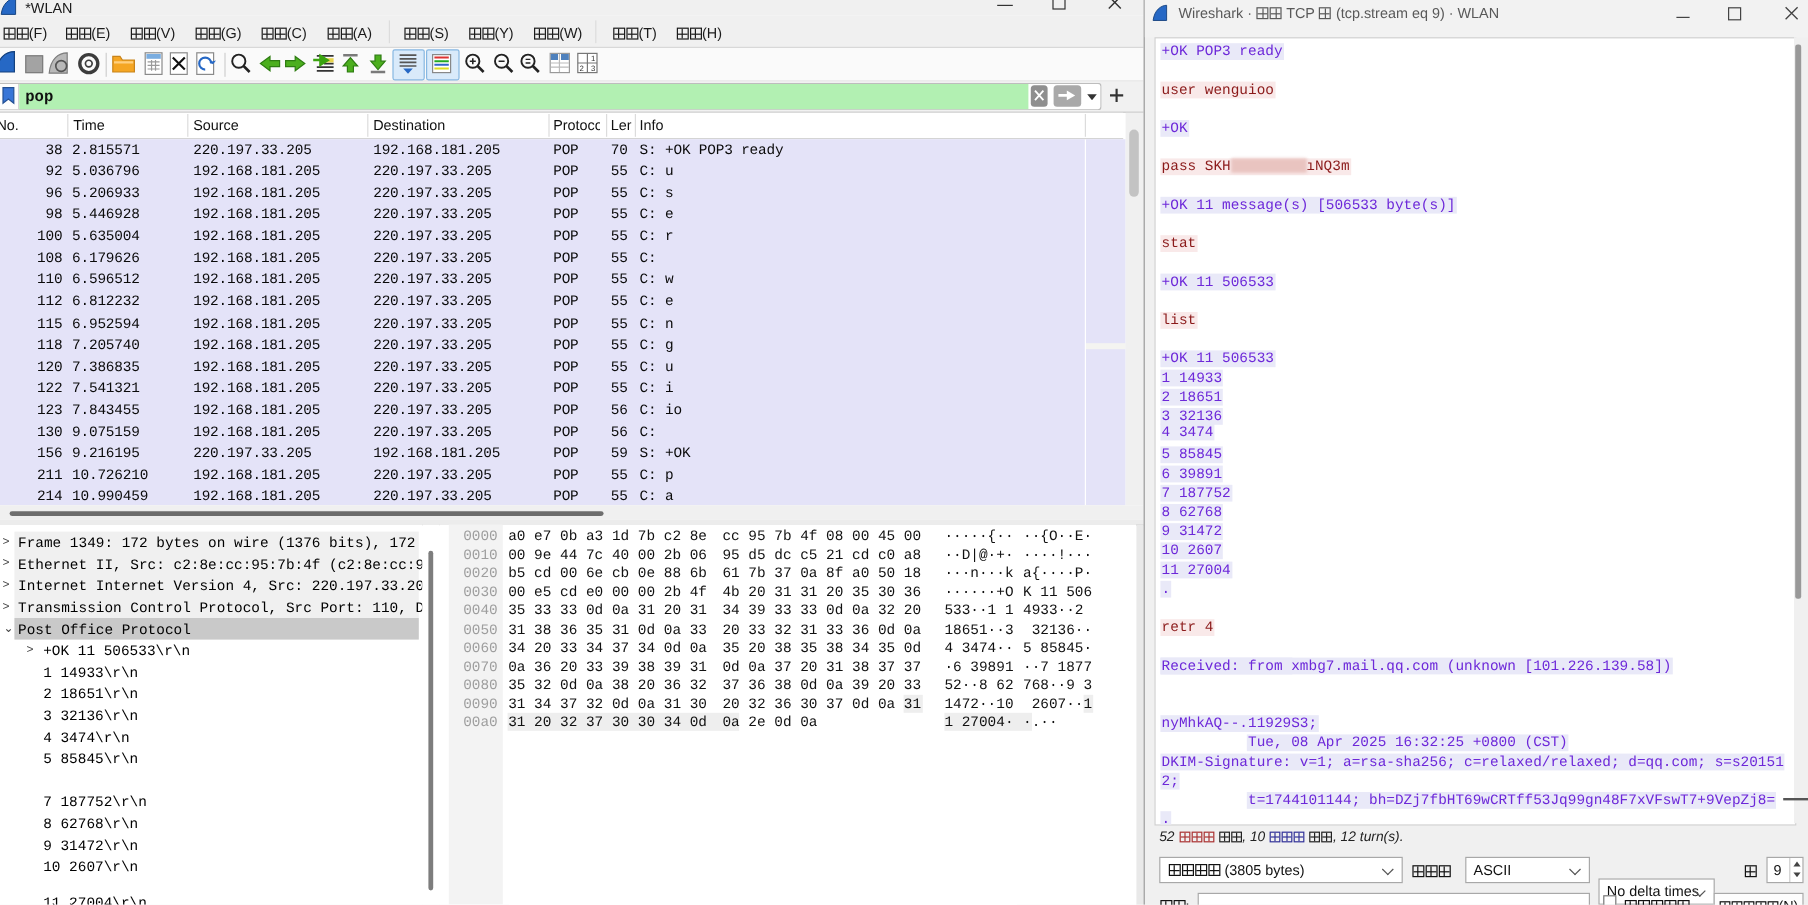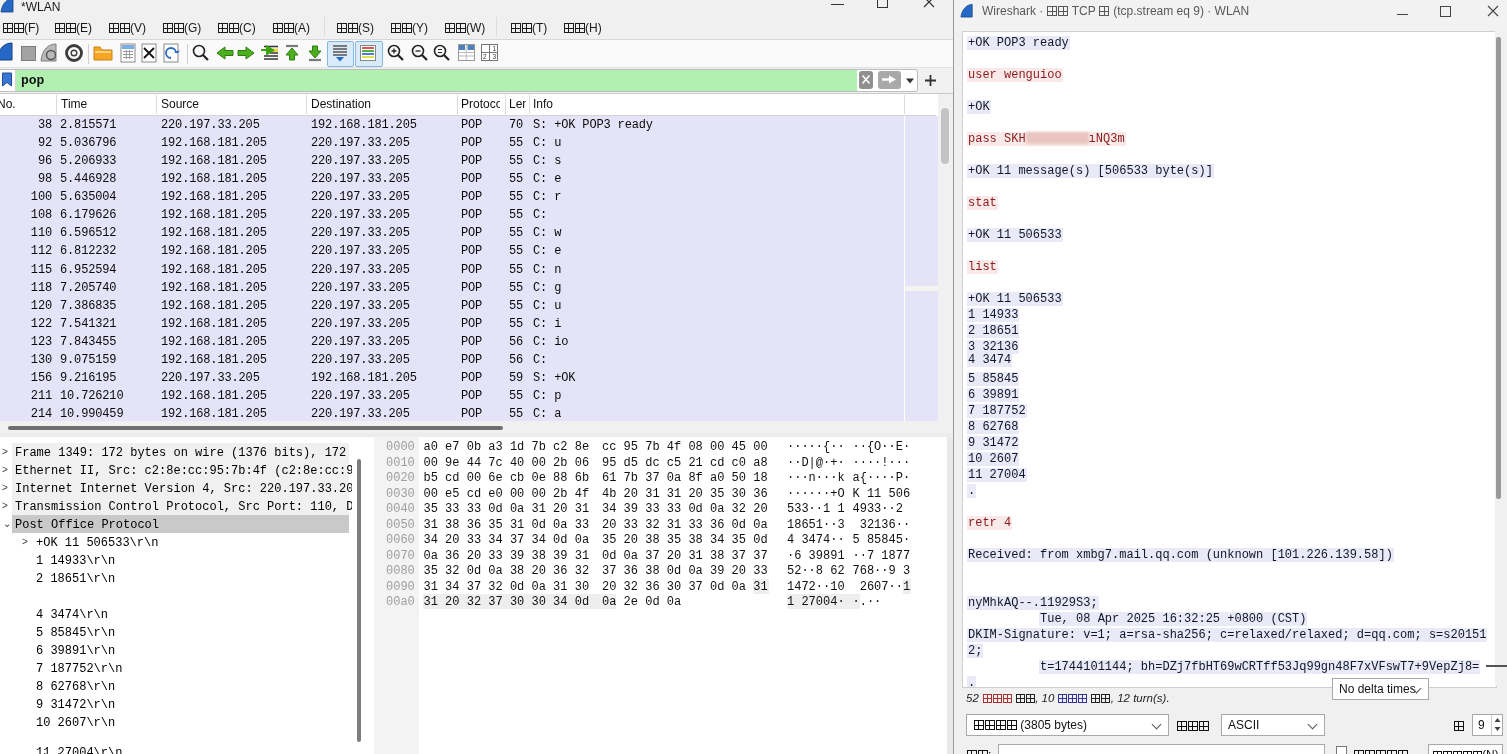--- a/index.html
+++ b/index.html
@@ -46,21 +46,21 @@
 .hrow b{font-weight:normal;position:absolute;top:1px}
 .off{left:20px;color:#9e9e9e}
 .hg1{left:57.5px}.hg2{left:236px}.ha1{left:421px}.ha2{left:486.5px}
 .hl{position:absolute;background:#eee;height:15px;top:0}
 #redge{left:947px;top:437px;width:6px;height:317px;background:#e9e9e9}
 
 #dlg{left:953px;top:0;width:554px;height:754px;background:#f0f0f0;border-left:1px solid #9a9a9a}
 #dtitle{left:954px;top:0;width:553px;height:31px;background:#f2f2f2}
 #stream{left:962px;top:31px;width:533px;height:655px;background:#fff;border:1px solid #cfcfcf;overflow:hidden}
 .sline{position:absolute;left:4px;height:16px;font-family:"Liberation Mono",monospace;font-size:12px;white-space:pre}
-.sv{color:#0f172a}.sv b{font-weight:normal;background:#e9e9f8;padding:0 1px}
+.sv{color:#6d28d9}.sv b{font-weight:normal;background:#e9e9f8;padding:0 1px}
 .cl{color:#8b1a1a}.cl b{font-weight:normal;background:#f9e9e9;padding:0 1px}
 #dsb{left:1495px;top:31px;width:12px;height:655px;background:#f0f0f0}
 #dsb .th{position:absolute;left:1px;top:6px;width:5px;height:462px;background:#999;border-radius:2px}
 #stats{left:966px;top:692px;font-size:11.5px;font-style:italic;color:#222}
 #stats .r{color:#a33}#stats .b{color:#339}
 .combo{position:absolute;background:#fff;border:1px solid #a8a8a8;height:22px;box-sizing:border-box;font-size:12px;color:#111;line-height:20px;padding-left:6px}
 .combo .car{position:absolute;right:8px;top:6px;width:6px;height:6px;border-right:1.6px solid #555;border-bottom:1.6px solid #555;transform:rotate(45deg)}
 .lbl{position:absolute;font-size:12px;color:#111}
 </style></head>
 <body>
@@ -259,23 +259,23 @@
     <div class="abs" style="left:12px;top:5.5px;width:337px;height:72px;background:#f0f0f0"></div>
     <div class="abs" style="left:12px;top:77.5px;width:337px;height:18px;background:#c9c9c9"></div>
     <div class="drow" style="top:7px"><i>˃</i><span class="dt">Frame 1349: 172 bytes on wire (1376 bits), 172 </span></div>
     <div class="drow" style="top:25px"><i>˃</i><span class="dt">Ethernet II, Src: c2:8e:cc:95:7b:4f (c2:8e:cc:9</span></div>
     <div class="drow" style="top:43px"><i>˃</i><span class="dt">Internet Internet Version 4, Src: 220.197.33.20</span></div>
     <div class="drow" style="top:61px"><i>˃</i><span class="dt">Transmission Control Protocol, Src Port: 110, D</span></div>
     <div class="drow" style="top:79px"><i style="left:3px">⌄</i><span class="dt" style="left:15px">Post Office Protocol</span></div>
     <div class="drow" style="top:97px"><i style="left:22px">˃</i><span class="dt" style="left:36px">+OK 11 506533\r\n</span></div>
     <div class="drow" style="top:115px"><span class="dt" style="left:36px">1 14933\r\n</span></div>
     <div class="drow" style="top:133px"><span class="dt" style="left:36px">2 18651\r\n</span></div>
+    <div class="drow" style="top:151px"><span class="dt" style="left:36px">3 32136\r\n</span></div>
     <div class="drow" style="top:169px"><span class="dt" style="left:36px">4 3474\r\n</span></div>
     <div class="drow" style="top:187px"><span class="dt" style="left:36px">5 85845\r\n</span></div>
-    <div class="drow" style="top:205px"><span class="dt" style="left:36px">6 39891\r\n</span></div>
     <div class="drow" style="top:223px"><span class="dt" style="left:36px">7 187752\r\n</span></div>
     <div class="drow" style="top:241px"><span class="dt" style="left:36px">8 62768\r\n</span></div>
     <div class="drow" style="top:259px"><span class="dt" style="left:36px">9 31472\r\n</span></div>
     <div class="drow" style="top:277px"><span class="dt" style="left:36px">10 2607\r\n</span></div>
     <div class="drow" style="top:307px"><span class="dt" style="left:36px">11 27004\r\n</span></div>
     <div class="drow" style="top:313px"><span class="dt" style="left:36px">.\r\n</span></div>
   </div>
 <div class="abs" id="vsb2">
     <div class="th"></div>
   </div>
@@ -343,21 +343,21 @@
     <div class="sline sv" style="top:627.5px">          <b>t=1744101144; bh=DZj7fbHT69wCRTff53Jq99gn48F7xVFswT7+9VepZj8=</b></div>
     <div class="sline sv" style="top:643.5px"><b>.</b></div>
   </div>
 <div class="abs" id="dsb">
     <div class="th"></div>
   </div>
 <div class="abs" id="stats">52 <span class="r"><i class="cj cjs"></i><i class="cj cjs"></i><i class="cj cjs"></i></span> <i class="cj cjs"></i><i class="cj cjs"></i>, 10 <span class="b"><i class="cj cjs"></i><i class="cj cjs"></i><i class="cj cjs"></i></span> <i class="cj cjs"></i><i class="cj cjs"></i>, 12 turn(s).</div>
 <div class="combo" style="left:966px;top:714px;width:203px"><i class="cj"></i><i class="cj"></i><i class="cj"></i><i class="cj"></i> (3805 bytes)<span class="car"></span></div>
 <div class="lbl" style="left:1176px;top:719px"><i class="cj"></i><i class="cj"></i><i class="cj"></i></div>
 <div class="combo" style="left:1221px;top:714px;width:104px">ASCII<span class="car"></span></div>
-<div class="combo" style="left:1332px;top:678px;width:97px">No delta times<span class="car"></span></div>
+<div class="combo" style="left:1332px;top:732px;width:97px">No delta times<span class="car"></span></div>
 <div class="lbl" style="left:1453px;top:719px"><i class="cj"></i></div>
 <div class="combo" style="left:1472px;top:714px;width:31px;padding-left:5px">9</div>
 <div class="abs" style="left:1491px;top:715px;width:11px;height:20px;border-left:1px solid #ccc"><svg width="11" height="20">
       <path d="M2.5,7 L5.5,3 L8.5,7 Z" fill="#444"></path>
       <path d="M2.5,12 L5.5,16 L8.5,12 Z" fill="#444"></path>
     </svg></div>
 <div class="lbl" style="left:966px;top:748px"><i class="cj"></i><i class="cj"></i>:</div>
 <div class="abs" style="left:998px;top:744px;width:327px;height:22px;background:#fff;border:1px solid #a8a8a8;box-sizing:border-box"></div>
 <div class="abs" style="left:1336px;top:746px;width:11px;height:11px;background:#fff;border:1px solid #777;box-sizing:border-box"></div>
 <div class="lbl" style="left:1353px;top:748px"><i class="cj"></i><i class="cj"></i><i class="cj"></i><i class="cj"></i><i class="cj"></i></div>

